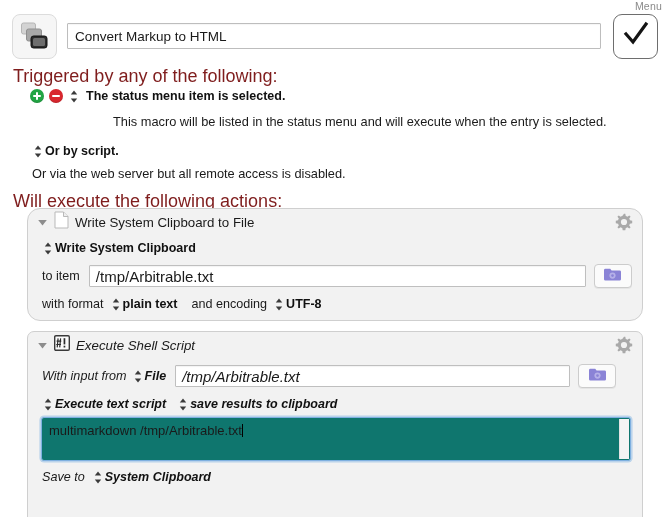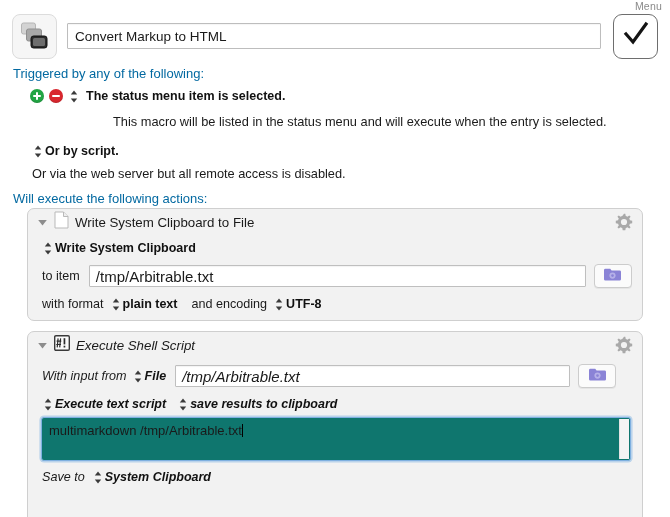--- a/index.html
+++ b/index.html
@@ -65,22 +65,22 @@
     border: 1.4px solid #6e6e6e;
     border-radius: 9px;
     background: #fff;
     display: flex; align-items: center; justify-content: center;
     flex: none;
   }
 
   
   .section-title {
     position: absolute;
-    font-size: 13px;
-    color: #0369a1;
+    font-size: 18px;
+    color: #7f1d1d;
   }
   #trigger-title { left: 13px; top: 66px; }
   #actions-title  { left: 13px; top: 191px; }
 
   .trigger-row {
     position: absolute;
     left: 30px; top: 89px;
     display: flex; align-items: center; gap: 5px;
     font-size: 12.5px;
   }
@@ -141,21 +141,21 @@
   
   .action-panel {
     position: absolute;
     left: 27px;
     width: 616px;
     box-sizing: border-box;
     background: #f2f2f2;
     border: 1px solid #cfcfcf;
     border-radius: 7px;
   }
-  #action-1 { top: 208px; height: 113px; }
+  #action-1 { top: 208px; height: 113px; border-radius: 13px; }
   #action-2 { top: 331px; height: 196px; font-style: italic; }
 
   .panel-head {
     position: relative;
     height: 26px;
     display: flex;
     align-items: center;
     padding-left: 9px;
     gap: 6px;
   }

